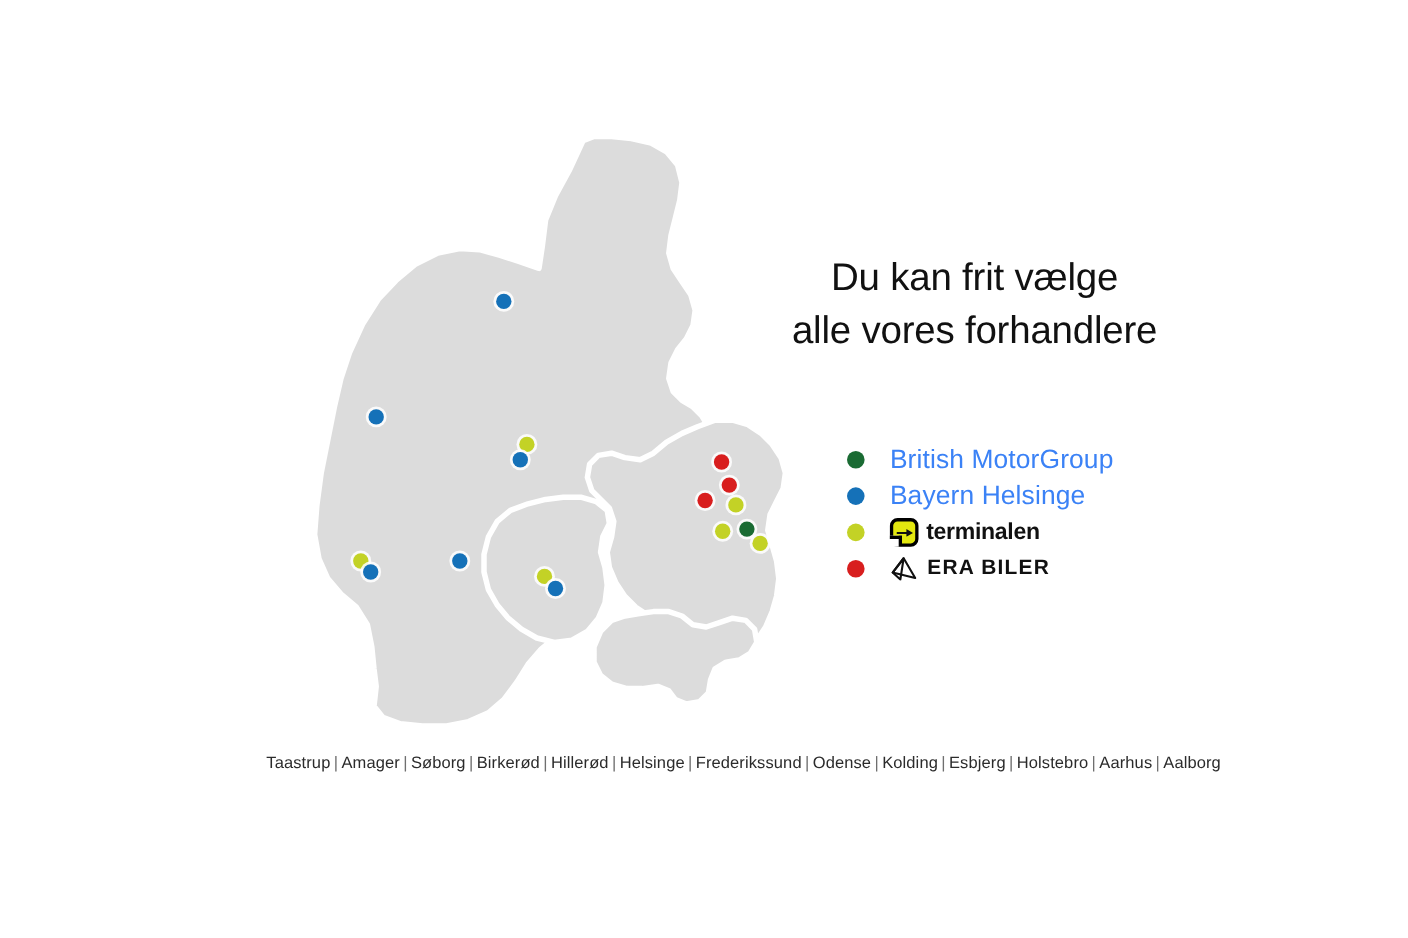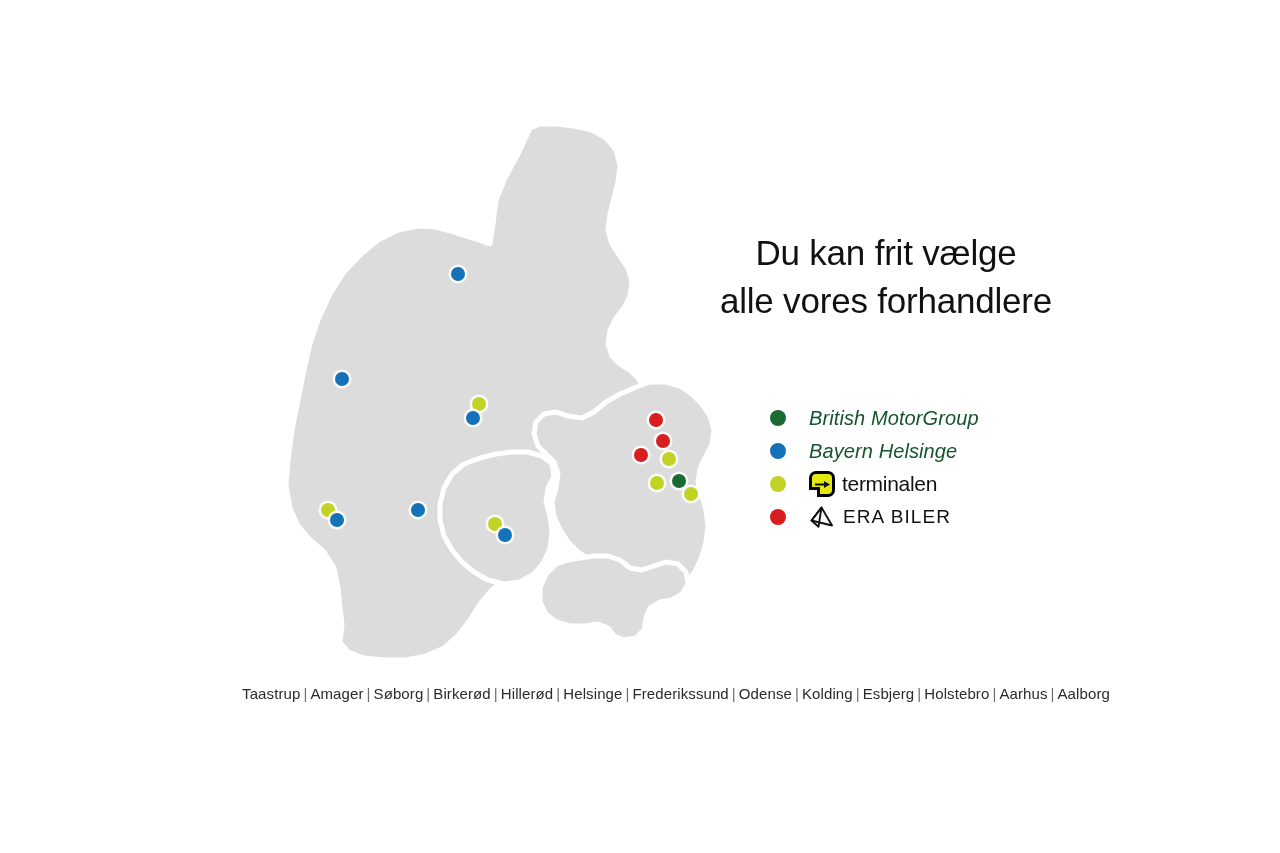--- a/index.html
+++ b/index.html
@@ -66,26 +66,25 @@
     height: 33px;
   }
   .legend-dot {
     width: 16px;
     height: 16px;
     border-radius: 50%;
     flex: 0 0 16px;
     margin-right: 23px;
   }
   .legend-label {
-    font-size: 20px;
+    font-size: 24px;
     line-height: 22px;
-    color: #14532d;
+    color: #3b82f6;
     letter-spacing: 0.1px;
     white-space: nowrap;
-    font-style: italic;
   }
   
   .brand-lockup { display: flex; align-items: center; }
   .term-mark {
     width: 26px;
     height: 26px;
     border-radius: 7px;
     background: #e3e80f;
     border: 3px solid #000000;
     position: relative;
@@ -106,29 +105,29 @@
   }
   .term-mark .tm-arrow {
     position: absolute;
     left: 3px;
     top: 7px;
     width: 15px;
     height: 7px;
   }
   .term-word {
     font-size: 21px;
-    font-weight: 400;
+    font-weight: 700;
     letter-spacing: -0.3px;
     color: #111111;
   }
   
   .era-mark { width: 26px; height: 22px; margin-right: 8px; flex: 0 0 26px; }
   .era-word {
     font-size: 19px;
-    font-weight: 400;
+    font-weight: 700;
     letter-spacing: 1.1px;
     color: #111111;
   }
 
   
   #city-strip {
     position: absolute;
     left: 0;
     top: 683px;
     width: 1280px;

